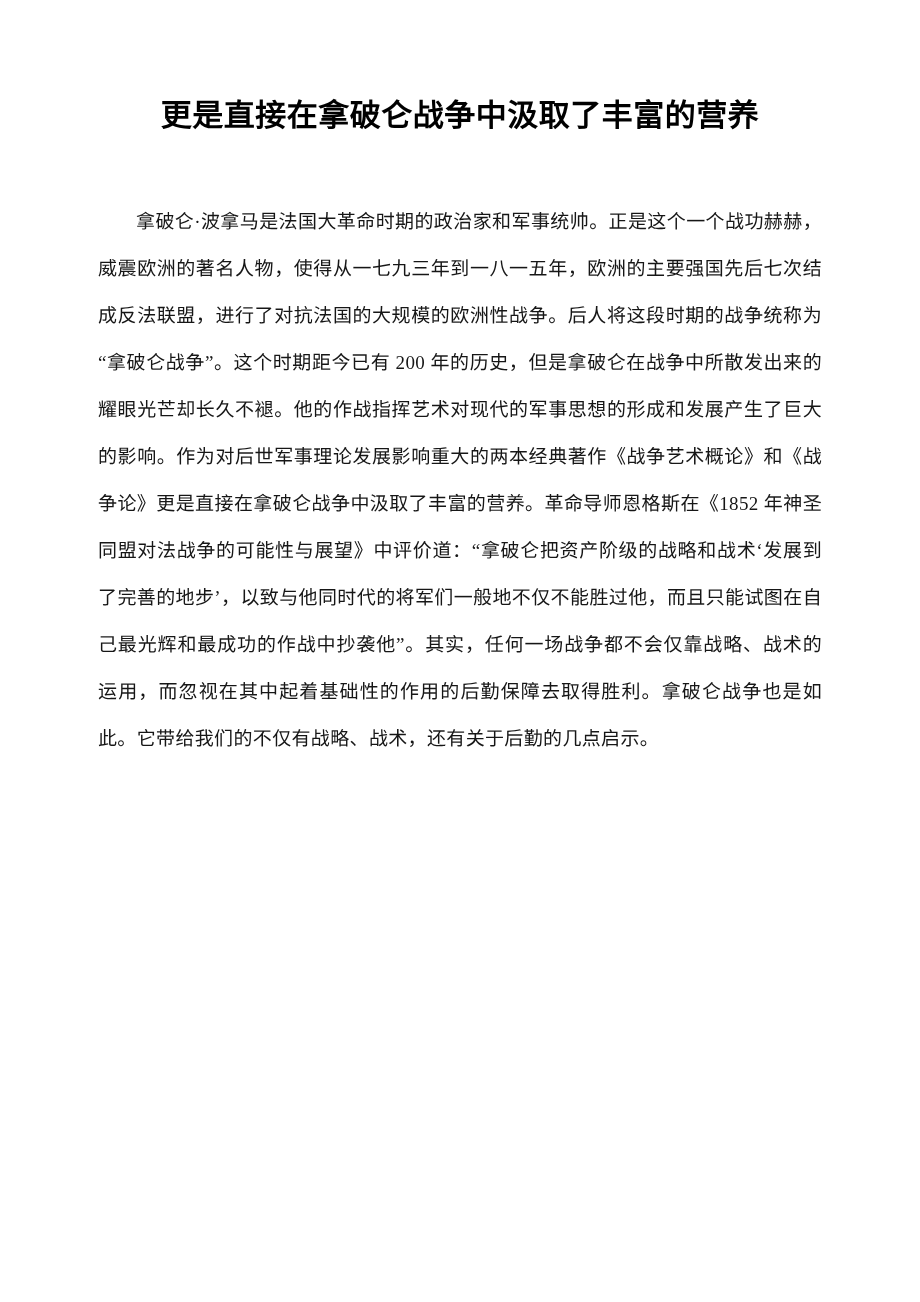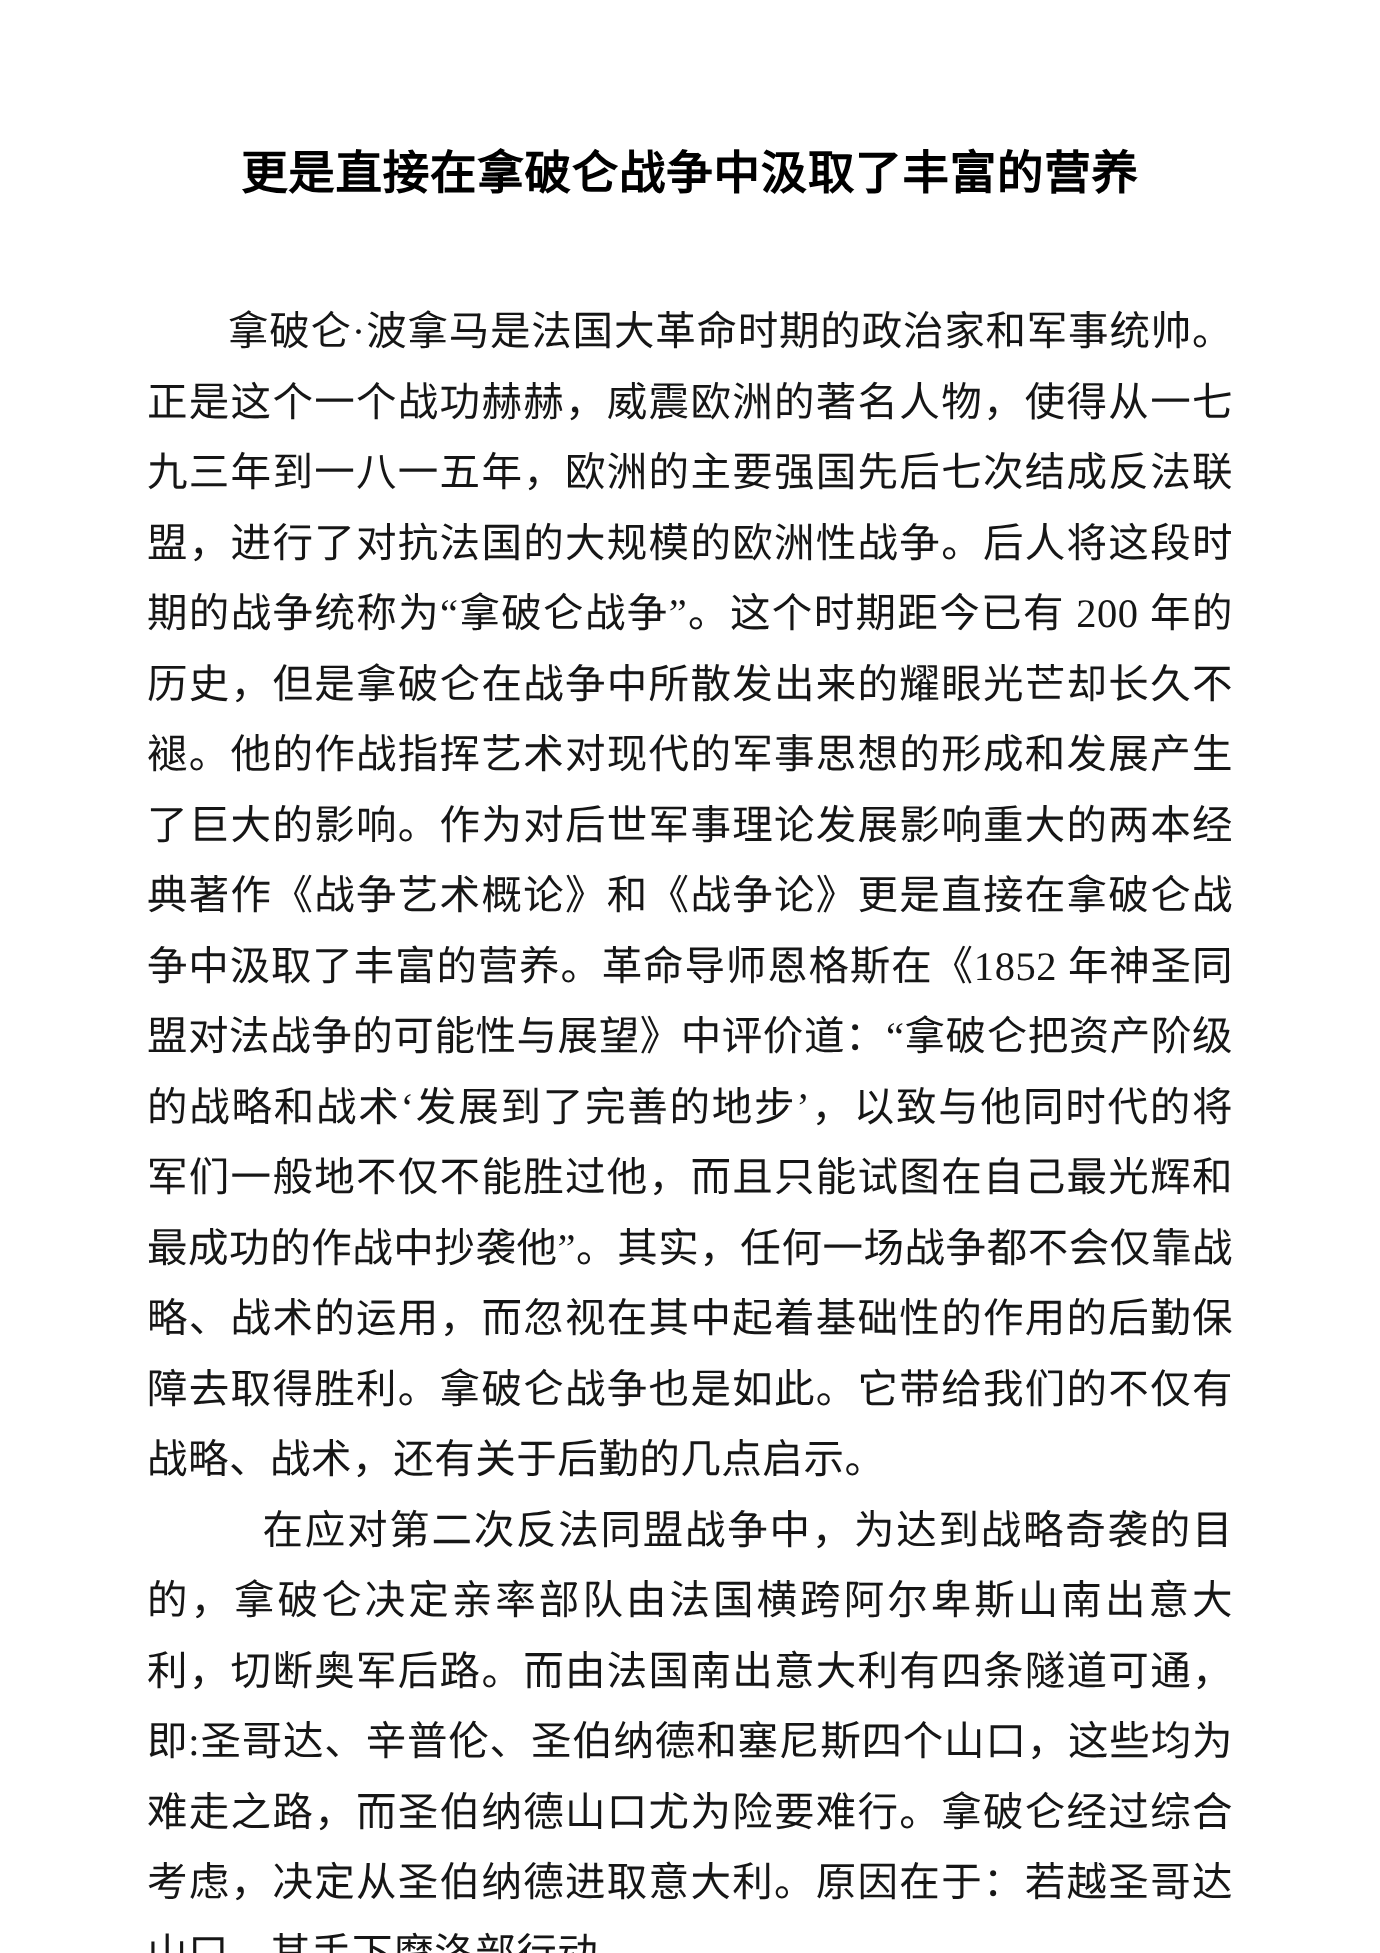--- a/index.html
+++ b/index.html
@@ -33,21 +33,21 @@
     text-align: center;
     letter-spacing: 0.5px;
     margin: 0;
     padding-top: 96px;
     white-space: nowrap;
   }
 
   
   .body-para {
     font-family: "Liberation Serif", "DejaVu Serif", serif;
-    font-size: 27px;
+    font-size: 19px;
     line-height: 47px;
     color: #161616;
     text-align: justify;
     text-justify: inter-ideograph;
     margin: 0;
     letter-spacing: 0.35px;
     text-indent: 2em;
   }
   .body-para.indent-wide {
     text-indent: 2.85em;
@@ -76,16 +76,15 @@
 <div class="page">
   <div class="content">
 
     <h1 class="doc-title">更是直接在拿破仑战争中汲取了丰富的营养</h1>
 
     <div class="gap-title-body"></div>
 
     <p class="body-para">拿破仑·波拿马是法国大革命时期的政治家和军事统帅。正是这个一个战功赫赫，威震欧洲的著名人物，使得从一七九三年到一八一五年，欧洲的主要强国先后七次结成反法联盟，进行了对抗法国的大规模的欧洲性战争。后人将这段时期的战争统称为“拿破仑战争”。这个时期距今已有 200 年的历史，但是拿破仑在战争中所散发出来的耀眼光芒却长久不褪。他的作战指挥艺术对现代的军事思想的形成和发展产生了巨大的影响。作为对后世军事理论发展影响重大的两本经典著作《战争艺术概论》和《战争论》更是直接在拿破仑战争中汲取了丰富的营养。革命导师恩格斯在《1852 年神圣同盟对法战争的可能性与展望》中评价道：“拿破仑把资产阶级的战略和战术‘发展到了完善的地步’，以致与他同时代的将军们一般地不仅不能胜过他，而且只能试图在自己最光辉和最成功的作战中抄袭他”。其实，任何一场战争都不会仅靠战略、战术的运用，而忽视在其中起着基础性的作用的后勤保障去取得胜利。拿破仑战争也是如此。它带给我们的不仅有战略、战术，还有关于后勤的几点启示。</p>
 
 
-    <p class="body-para indent-wide">在应对第二次反法同盟战争中，为达到战略奇袭的目的，拿破仑决定亲率部队由法国横跨阿尔卑斯山南出意大利，切断奥军后路。而由法国南出意大利有四条隧道可通，即:圣哥达、辛普伦、圣伯纳德和塞尼斯四个山口，这些均为难走之路，而圣伯纳德山口尤为险要难行。拿破仑经过综合考虑，决定从圣伯纳德进取意大利。原因在于：若越圣哥达山口，其手下摩洛部行动</p>
 
   </div>
 </div>
 
 </body></html>

